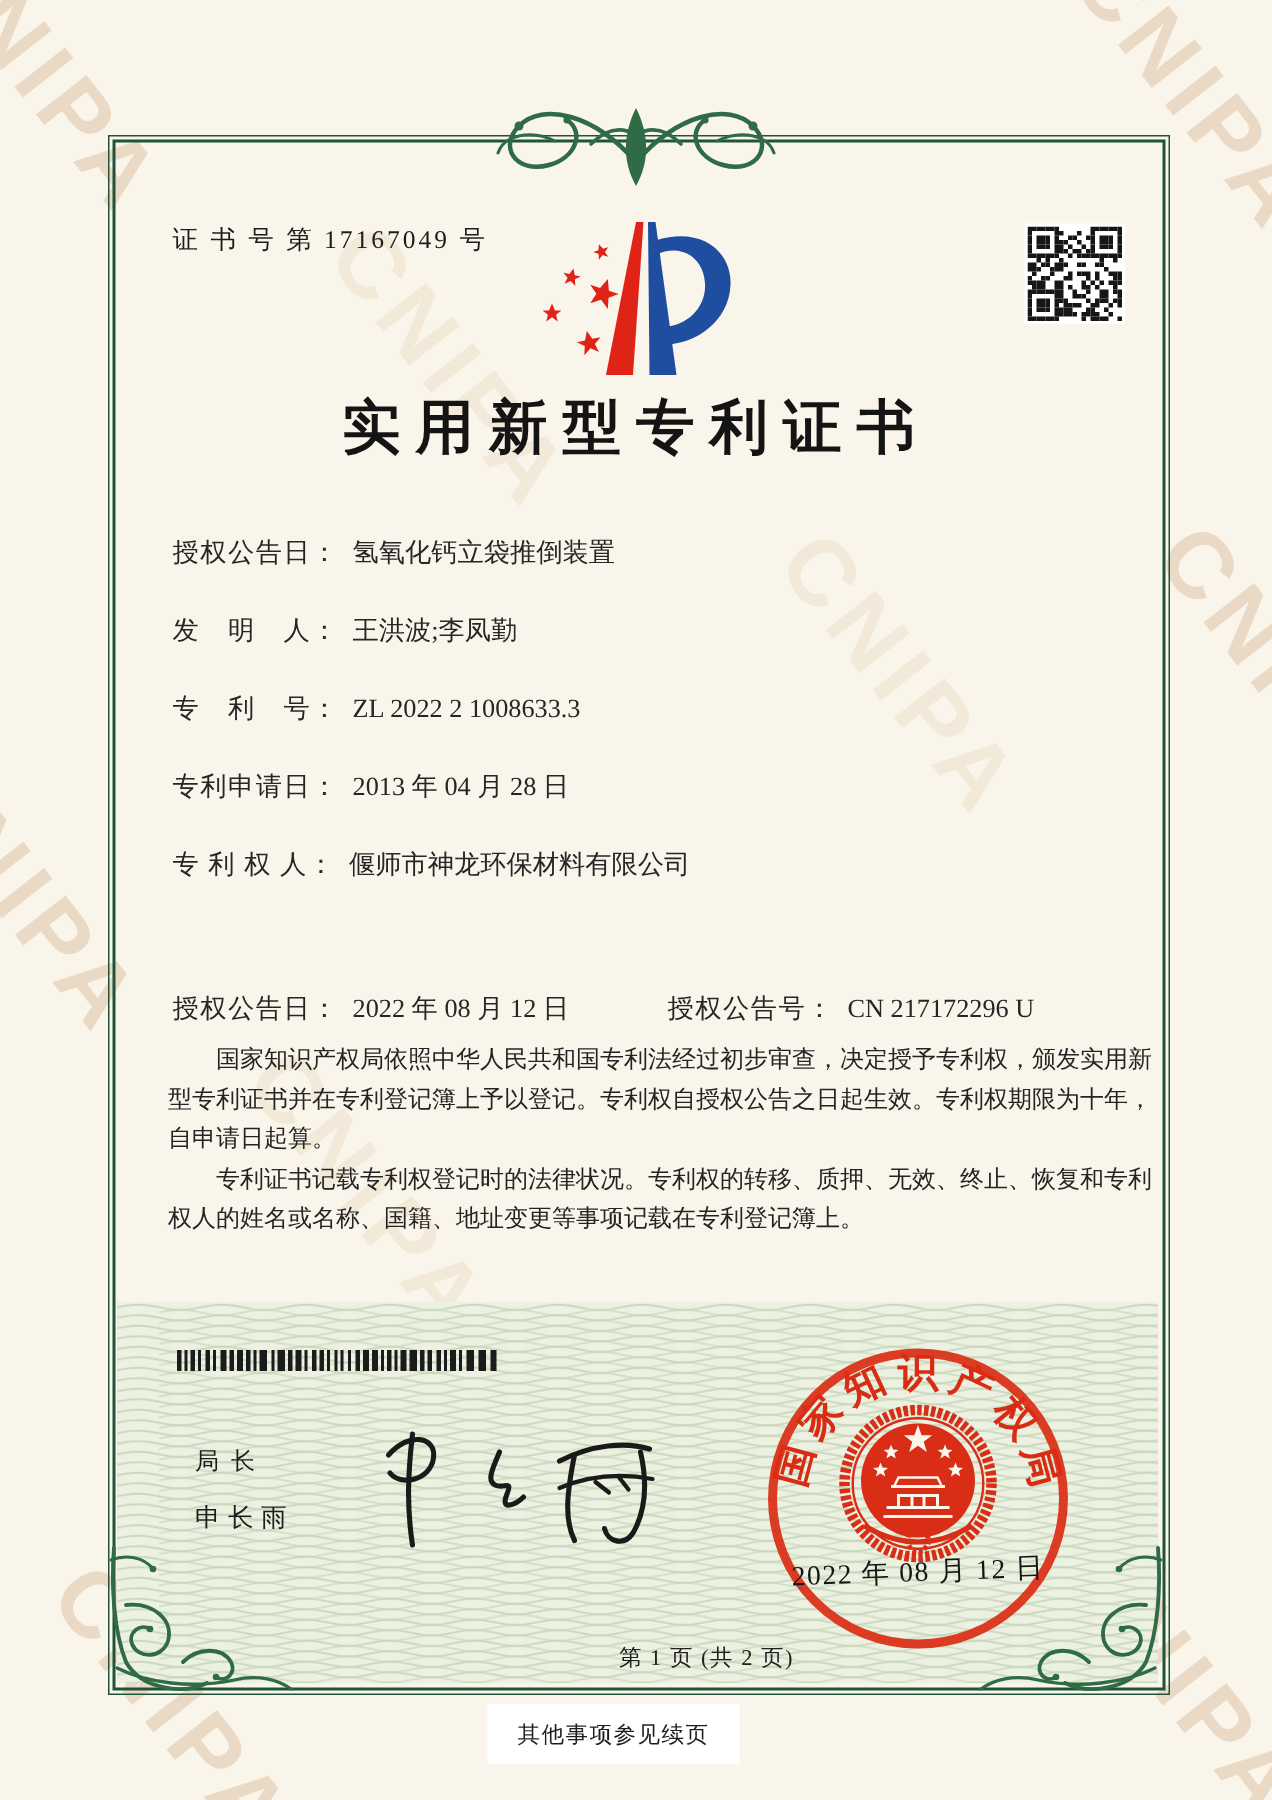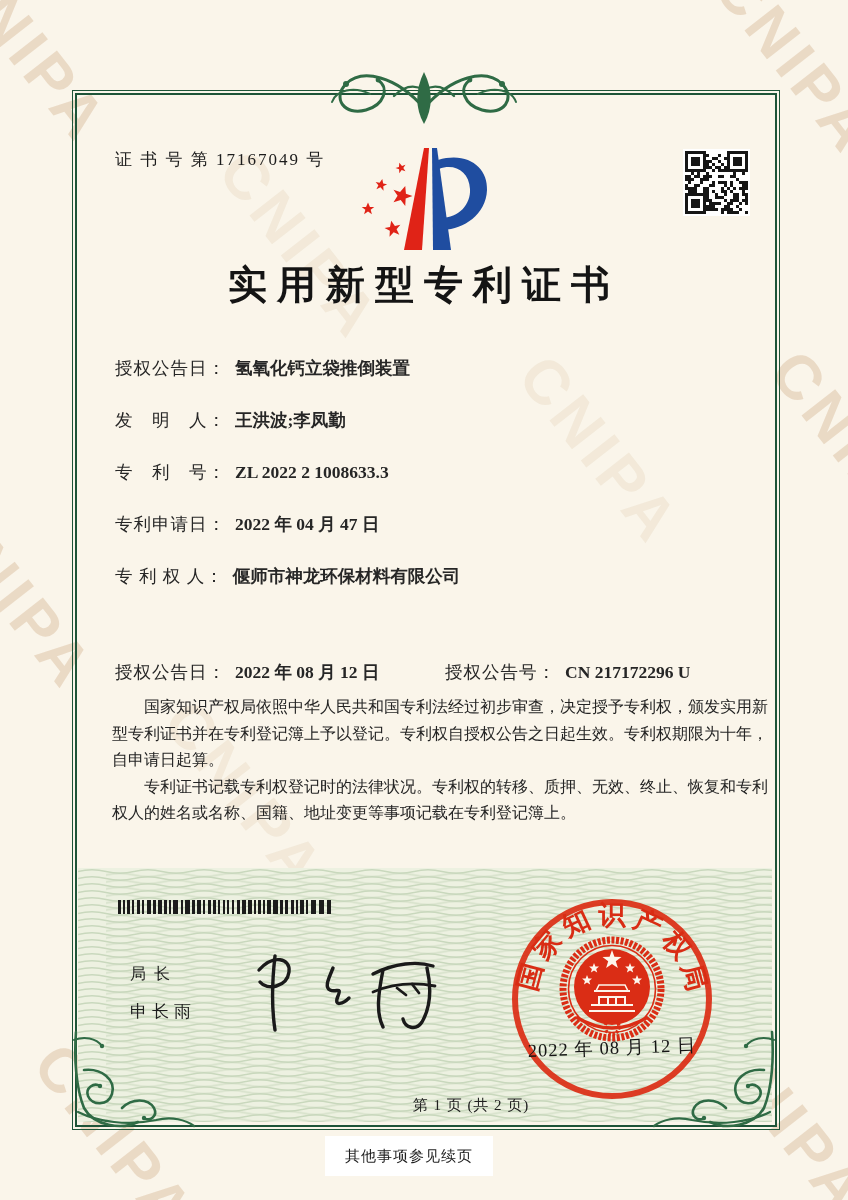--- a/index.html
+++ b/index.html
@@ -16,21 +16,21 @@
   .wave-band{position:absolute;left:78px;top:868px;width:694px;height:254px;}
   
   .cert-no{position:absolute;left:115px;top:148px;font-size:17px;letter-spacing:2px;color:#1c1c1c;}
   .logo{position:absolute;left:352px;top:142px;width:140px;height:116px;}
   .qr{position:absolute;left:683px;top:149px;width:63px;height:63px;background:#fff;padding:2px;}
   .title{position:absolute;left:0;width:848px;top:258px;text-align:center;font-size:39px;font-weight:700;
          letter-spacing:10px;color:#141414;}
   
   .row{position:absolute;left:115px;width:660px;font-size:17.5px;color:#262626;white-space:nowrap;}
   .row .lab{letter-spacing:1px;}
-  .row .val{margin-left:9px;font-weight:bold;}
+  .row .val{margin-left:9px;}
   .grant2{position:absolute;left:330px;top:0;}
   
   .paras{position:absolute;left:112px;top:694px;width:658px;font-size:16px;line-height:26.5px;color:#242424;}
   .paras p{margin:0;text-indent:2em;}
   
   .barcode{position:absolute;left:118px;top:900px;width:218px;height:14px;}
   
   .sig-title{position:absolute;left:130px;top:964px;font-size:16px;letter-spacing:8px;color:#1d1d1d;}
   .sig-name{position:absolute;left:130px;top:1000px;font-size:17px;letter-spacing:5px;color:#1d1d1d;}
   .sig-script{position:absolute;left:245px;top:940px;width:205px;height:100px;}
@@ -391,21 +391,21 @@
   <div class="row" style="top:356px">
     <span class="lab">授权公告日：</span><span class="val">氢氧化钙立袋推倒装置</span>
   </div>
   <div class="row" style="top:408px">
     <span class="lab">发　明　人：</span><span class="val">王洪波;李凤勤</span>
   </div>
   <div class="row" style="top:460px">
     <span class="lab">专　利　号：</span><span class="val">ZL 2022 2 1008633.3</span>
   </div>
   <div class="row" style="top:512px">
-    <span class="lab">专利申请日：</span><span class="val">2022 年 04 月 47 日</span>
+    <span class="lab">专利申请日：</span><span class="val">2013 年 04 月 28 日</span>
   </div>
   <div class="row" style="top:564px">
     <span class="lab">专 利 权 人：</span><span class="val">偃师市神龙环保材料有限公司</span>
   </div>
   <div class="row" style="top:660px">
     <span class="lab">授权公告日：</span><span class="val">2022 年 08 月 12 日</span>
     <span class="grant2">
       <span class="lab">授权公告号：</span><span class="val">CN 217172296 U</span>
     </span>
   </div>

